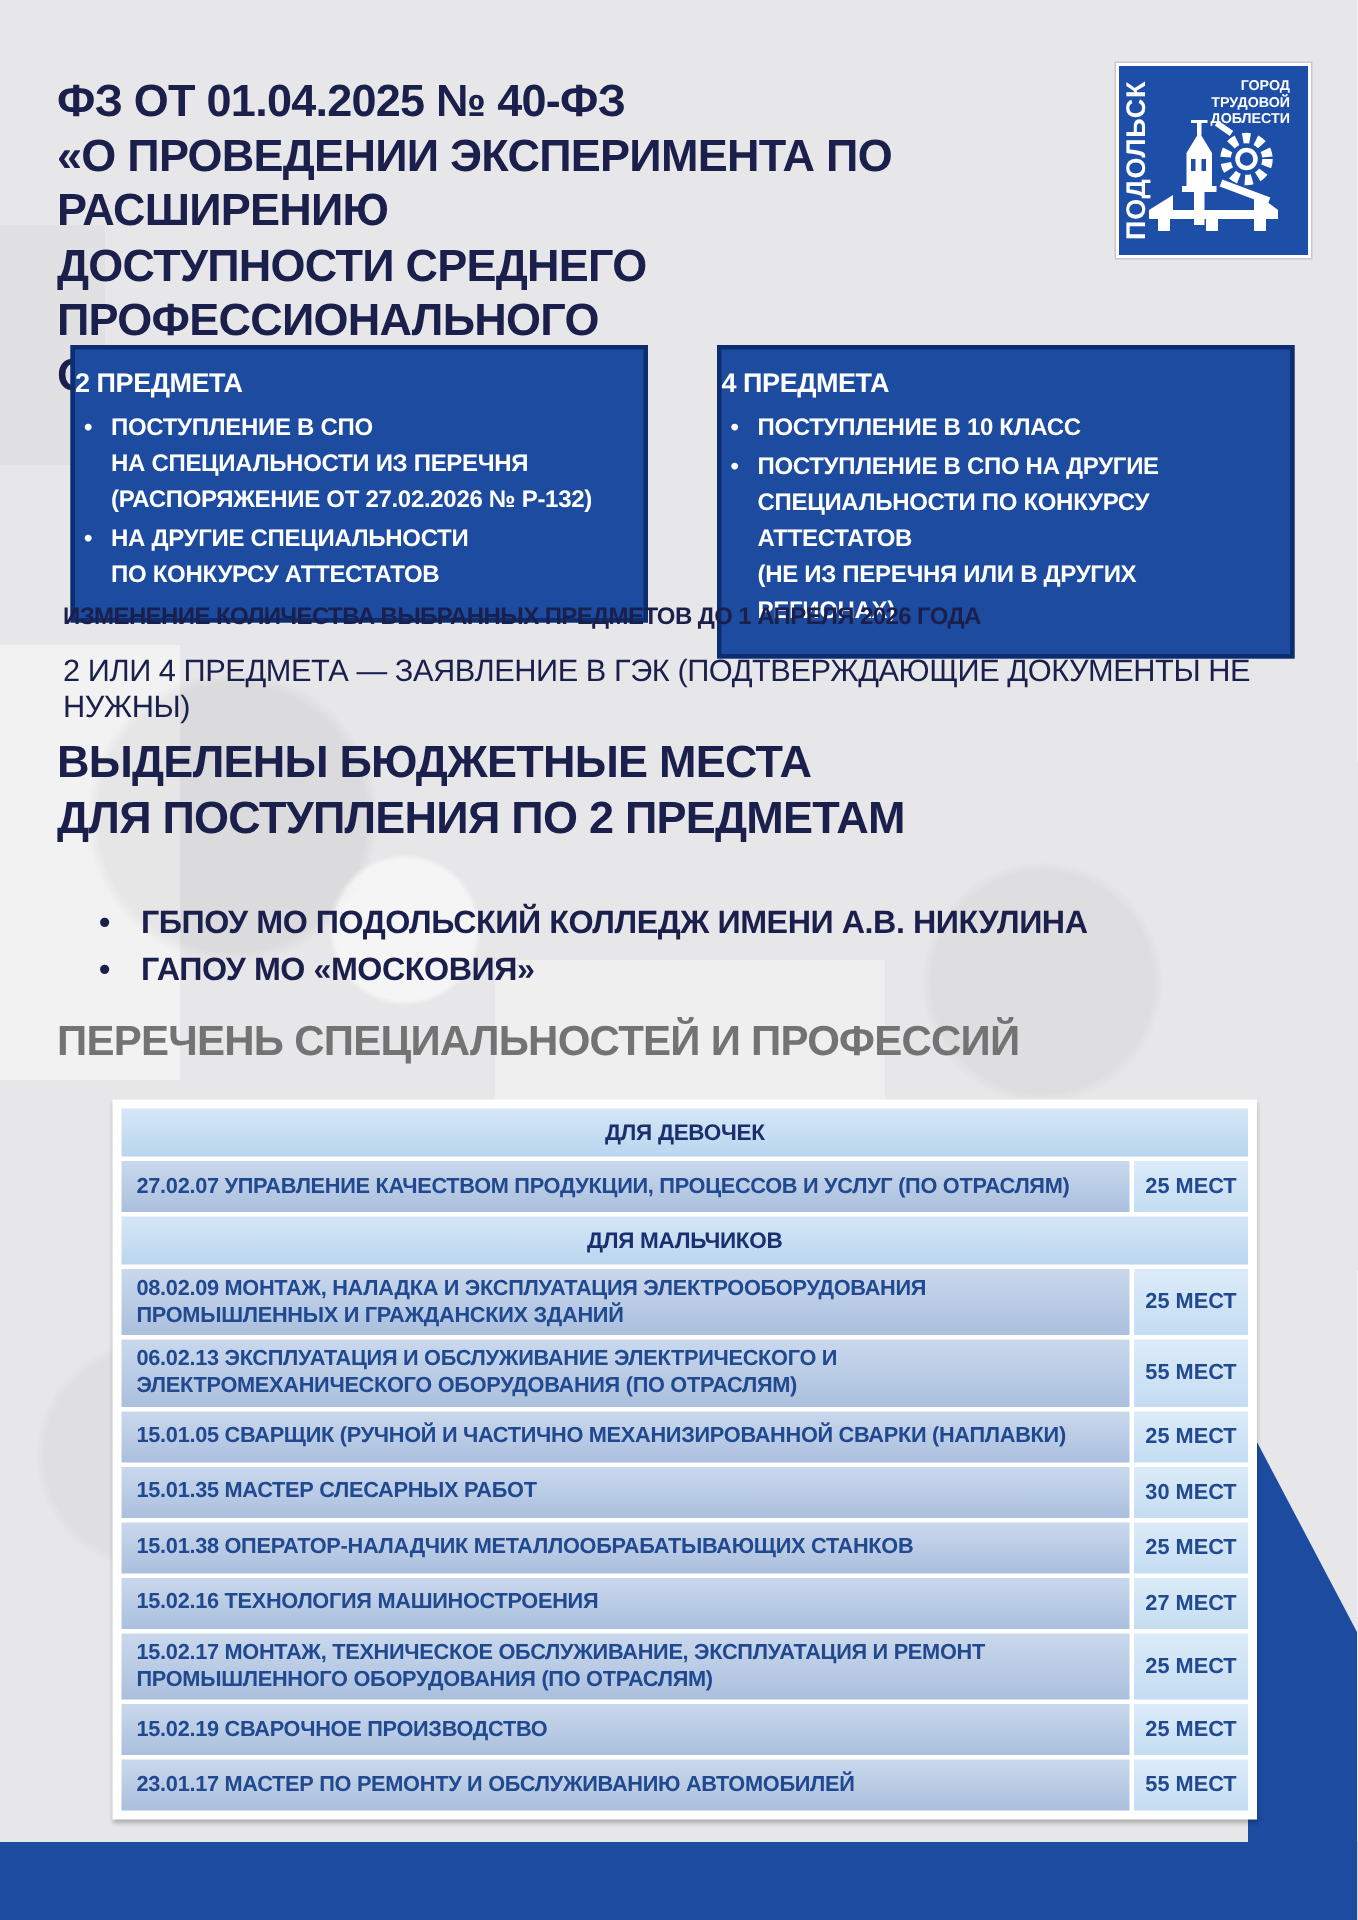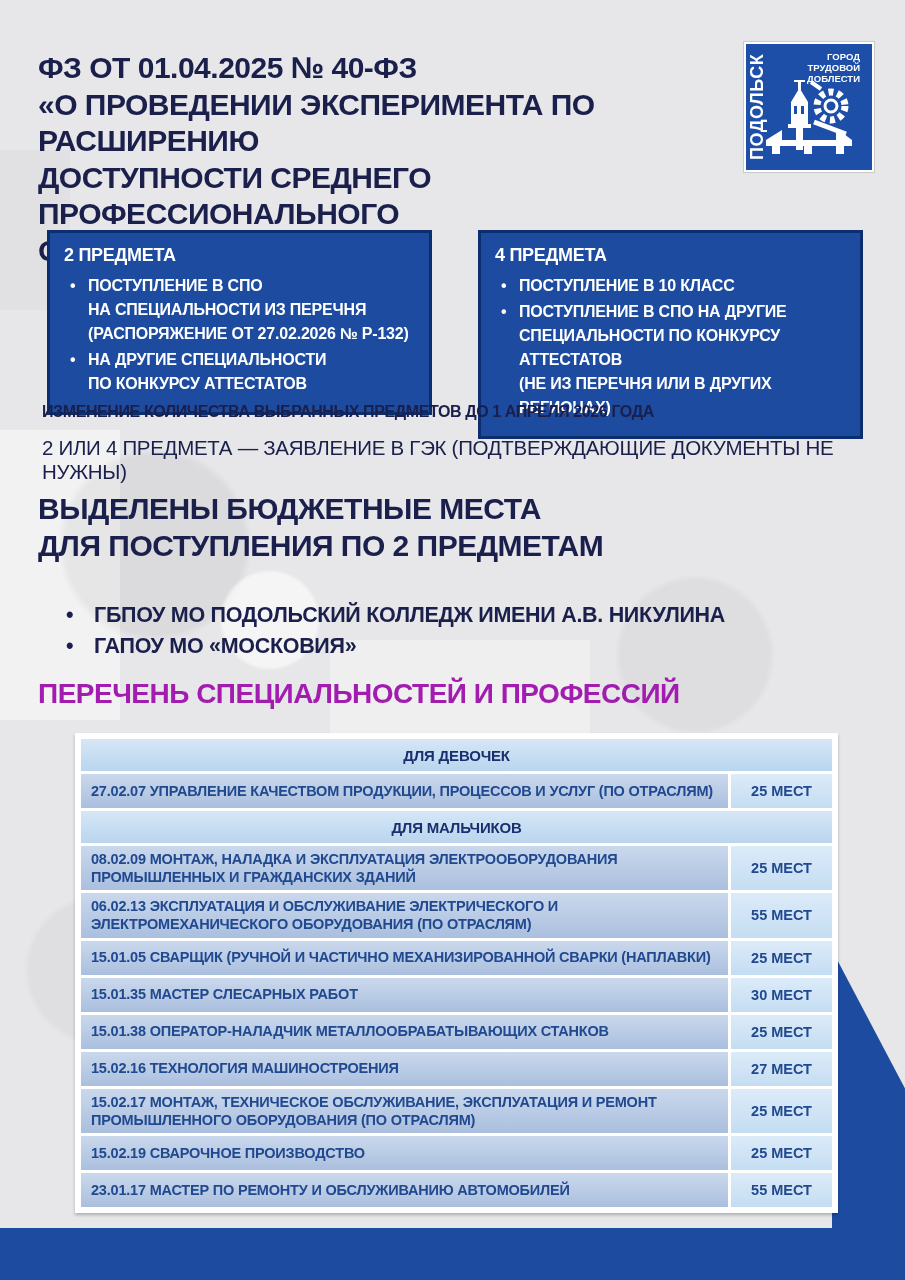--- a/index.html
+++ b/index.html
@@ -22,21 +22,21 @@
          letter-spacing:-0.5px;white-space:pre-line;}
 
   
   .logo{position:absolute;left:744px;top:42px;width:126px;height:126px;background:#1d4fa8;
         border:2px solid #ffffff;box-shadow:0 0 0 1px #c9c9cc;}
   .logo svg{display:block;}
 
   
   .boxes{position:absolute;left:47px;top:230px;right:42px;display:flex;gap:46px;align-items:flex-start;}
   .option-box{flex:1;background:#1c4ba0;border:3px solid #0c2d6e;color:#ffffff;
-              padding:12px 14px 14px 14px;box-sizing:border-box;}
+              padding:12px 14px 14px 0;box-sizing:border-box;}
   .option-box .box-title{font-size:18px;font-weight:bold;letter-spacing:-0.3px;margin-bottom:8px;}
   .option-box ul{margin:0;padding:0;list-style:none;}
   .option-box li{position:relative;padding-left:24px;font-size:16px;font-weight:bold;
                  line-height:1.5;letter-spacing:-0.2px;white-space:pre-line;margin-bottom:2px;}
   .option-box li::before{content:"•";position:absolute;left:6px;top:0;}
 
   
   .notice{position:absolute;left:42px;top:403px;width:840px;color:#1a1f4b;}
   .notice-strong{font-size:16px;font-weight:bold;letter-spacing:-0.4px;}
   .notice-sub{font-size:20.5px;font-weight:normal;letter-spacing:-0.3px;margin-top:15px;}
@@ -44,35 +44,35 @@
   
   .budget-heading{position:absolute;left:38px;top:491px;font-size:30px;font-weight:bold;
                   line-height:1.23;color:#1a1f4b;letter-spacing:-0.5px;white-space:pre-line;}
   .budget-list{position:absolute;left:60px;top:600px;margin:0;padding:0;list-style:none;color:#1a1f4b;}
   .budget-list li{position:relative;padding-left:34px;font-size:21.5px;font-weight:bold;
                   letter-spacing:-0.3px;line-height:1.45;}
   .budget-list li::before{content:"•";position:absolute;left:6px;top:0;}
 
   
   .list-heading{position:absolute;left:38px;top:678px;font-size:28px;font-weight:bold;
-                color:#a21caf;letter-spacing:-0.5px;}
+                color:#737373;letter-spacing:-0.5px;}
 
   
   .spec-table{position:absolute;left:75px;top:733px;width:763px;background:#ffffff;
               padding:6px;box-sizing:border-box;box-shadow:0 2px 3px rgba(0,0,0,.25);}
   .t-row{display:flex;gap:3px;margin-bottom:3px;}
   .t-row:last-child{margin-bottom:0;}
   .t-section{flex:1;min-height:32px;display:flex;align-items:center;justify-content:center;
              background:linear-gradient(#d6e7f7,#b9d5ee);color:#1a2f6e;
              font-size:15px;font-weight:bold;letter-spacing:-0.2px;}
   .t-name{flex:1;min-height:34px;display:flex;align-items:center;
           background:linear-gradient(#cad8ec,#aabfde);color:#21498f;
           font-size:14.5px;font-weight:bold;line-height:1.25;letter-spacing:-0.2px;
           padding:4px 10px;box-sizing:border-box;}
-  .t-places{width:101px;display:flex;align-items:center;justify-content:center;
+  .t-places{width:76px;display:flex;align-items:center;justify-content:center;
             background:linear-gradient(#dcebf9,#c4ddf2);color:#21498f;
             font-size:14.5px;font-weight:bold;flex-shrink:0;}
 </style>
 </head>
 <body>
 
 <div class="poster">
 
   <div class="bg-decor">
     <div class="bg-rect" style="left:0;top:430px;width:120px;height:290px;background:rgba(255,255,255,.45);"></div>

